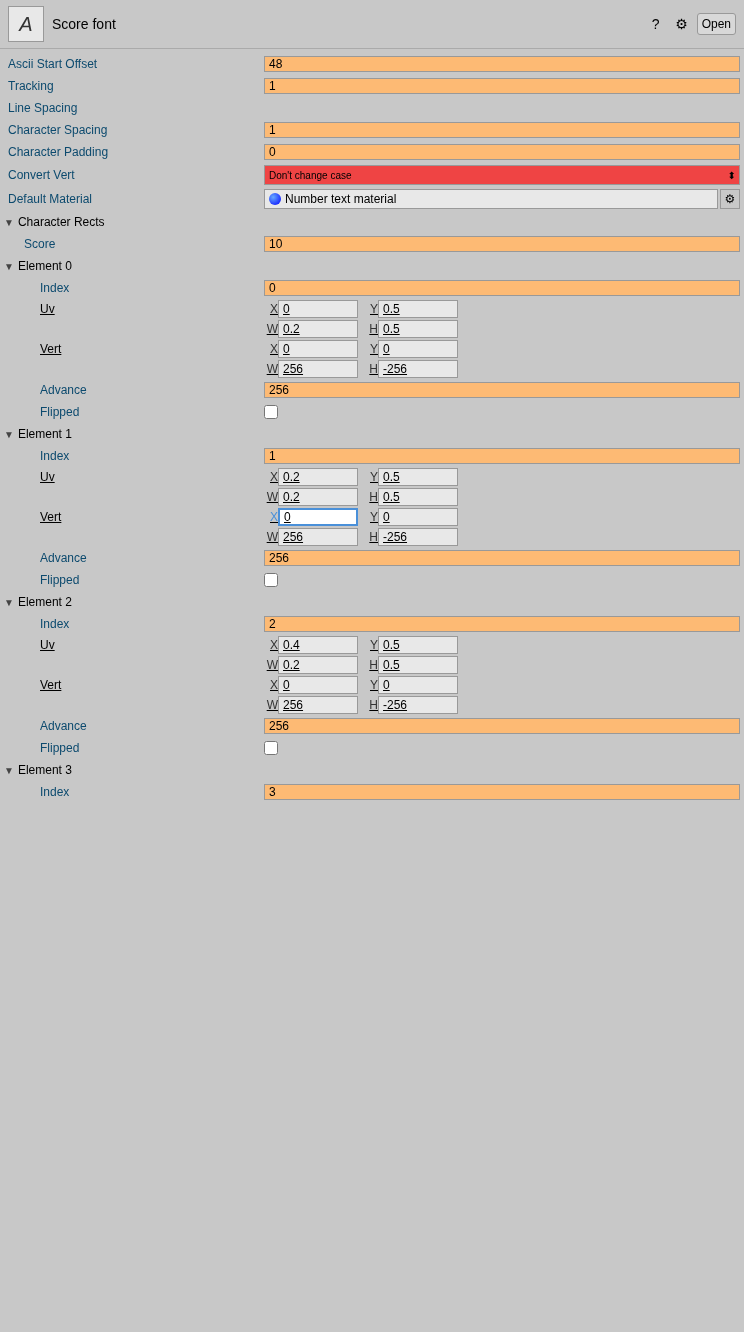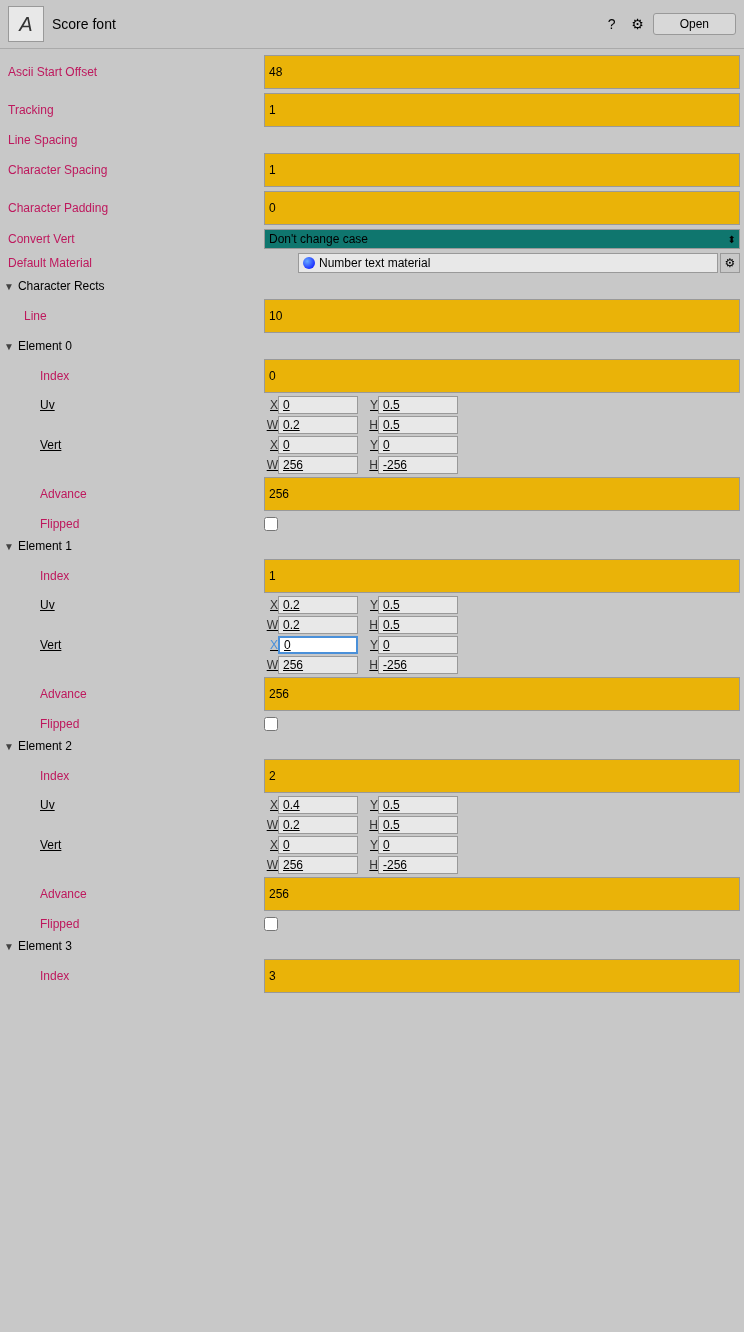--- a/index.html
+++ b/index.html
@@ -52,80 +52,79 @@
       border: none;
       cursor: pointer;
       display: flex;
       align-items: center;
       justify-content: center;
       font-size: 14px;
     }
     .open-btn {
       background: #d8d8d8;
       border: 1px solid #999;
-      padding: 3px 26px;
+      padding: 3px 4px;
       cursor: pointer;
       font-size: 12px;
       border-radius: 3px;
     }
     .content {
       padding: 4px 0;
     }
     .row {
       display: flex;
       align-items: center;
       min-height: 22px;
       padding: 2px 4px;
     }
     .label {
       width: 260px;
       padding-left: 4px;
-      color: #be185d;
+      color: #0c4a6e;
       flex-shrink: 0;
     }
     .indent1 { padding-left: 20px; }
     .indent2 { padding-left: 36px; }
     .field-input {
       flex: 1;
-      height: 34px;
-      background: #eab308;
+      height: 16px;
+      background: #fdba74;
       border: 1px solid #999;
       padding: 1px 4px;
       font-size: 12px;
       outline: none;
     }
     .select-wrapper {
       flex: 1;
       position: relative;
       display: flex;
       align-items: center;
     }
     .select-wrapper select {
       width: 100%;
       height: 20px;
-      background: #0f766e;
+      background: #ef4444;
       border: 1px solid #999;
       padding: 1px 20px 1px 4px;
-      font-size: 12px;
+      font-size: 10px;
       appearance: none;
       -webkit-appearance: none;
       cursor: pointer;
     }
     .select-arrow {
       position: absolute;
       right: 4px;
       pointer-events: none;
       font-size: 10px;
     }
     .material-row {
       display: flex;
       align-items: center;
       flex: 1;
       gap: 2px;
-      margin-left: 34px;
     }
     .material-field {
       flex: 1;
       height: 20px;
       background: #e8e8e8;
       border: 1px solid #999;
       padding: 1px 4px;
       font-size: 12px;
       display: flex;
       align-items: center;
@@ -262,21 +261,21 @@
         <div class="gear-btn">⚙</div>
       </div>
     </div>
 
     <div class="section-header">
       <span class="triangle">▼</span>
       <span>Character Rects</span>
     </div>
 
     <div class="row">
-      <span class="label indent1">Line</span>
+      <span class="label indent1">Score</span>
       <input class="field-input" type="text" value="10" style="">
     </div>
 
     <div id="elements-container">
         <div>
           <div class="section-header">
             <span class="triangle">▼</span>
             <span>Element 0</span>
           </div>
           <div class="row">

